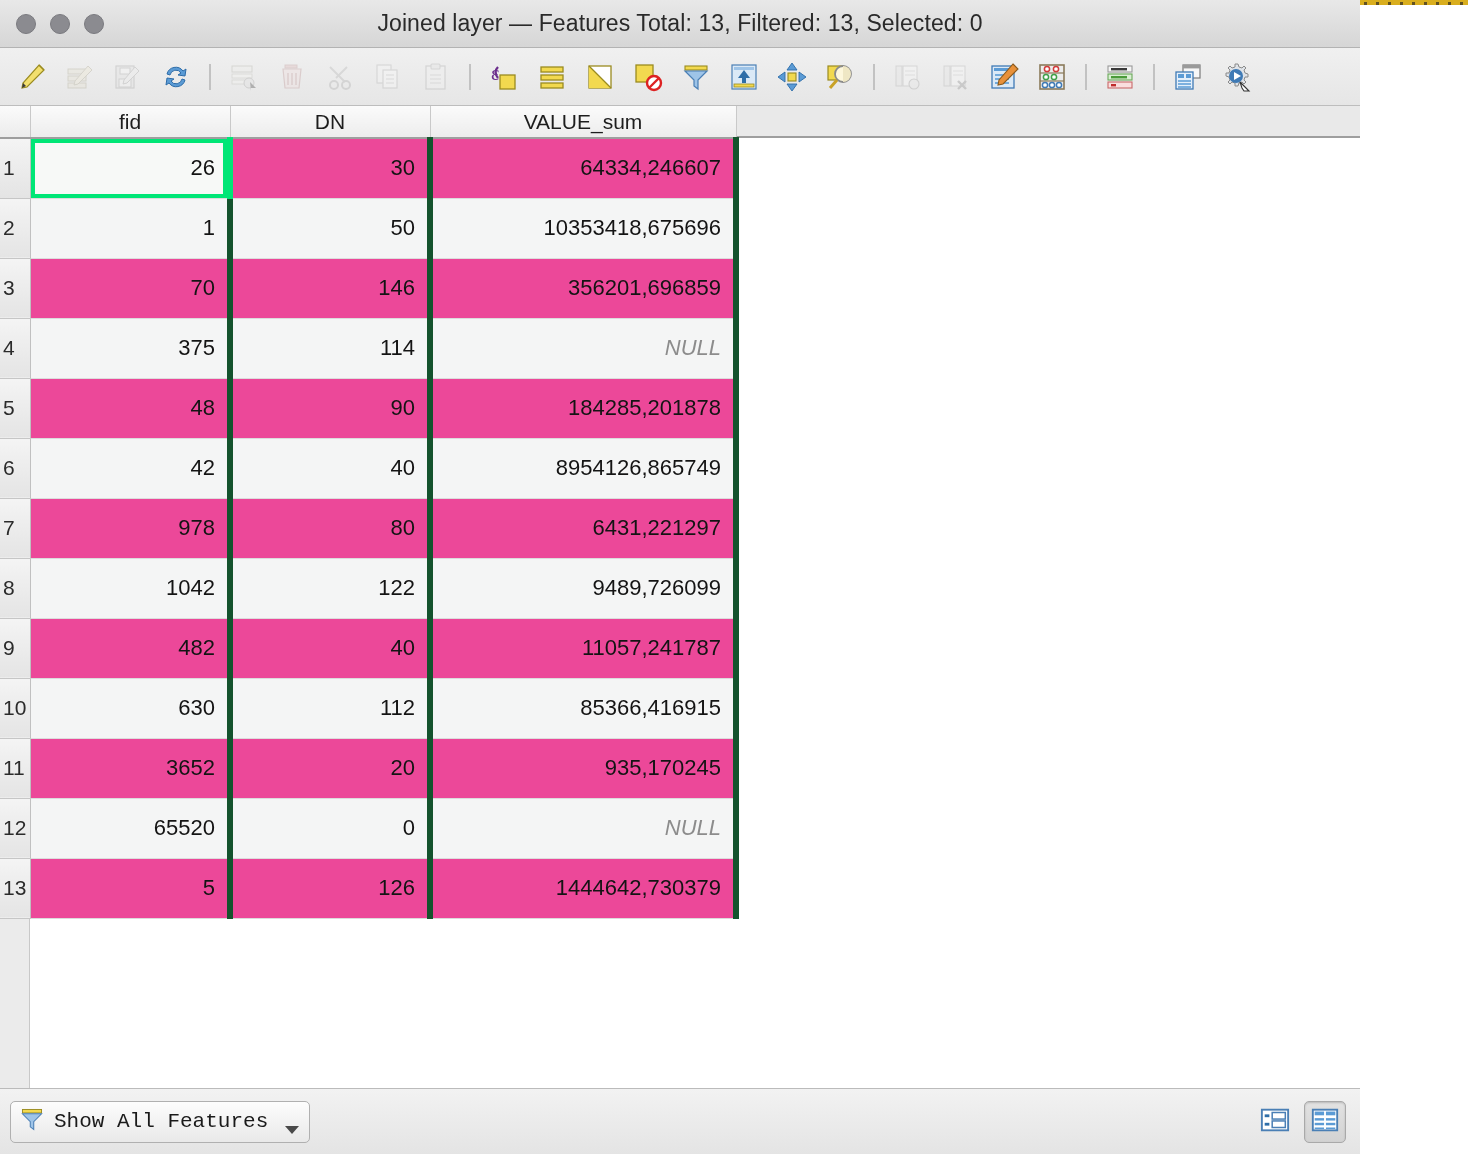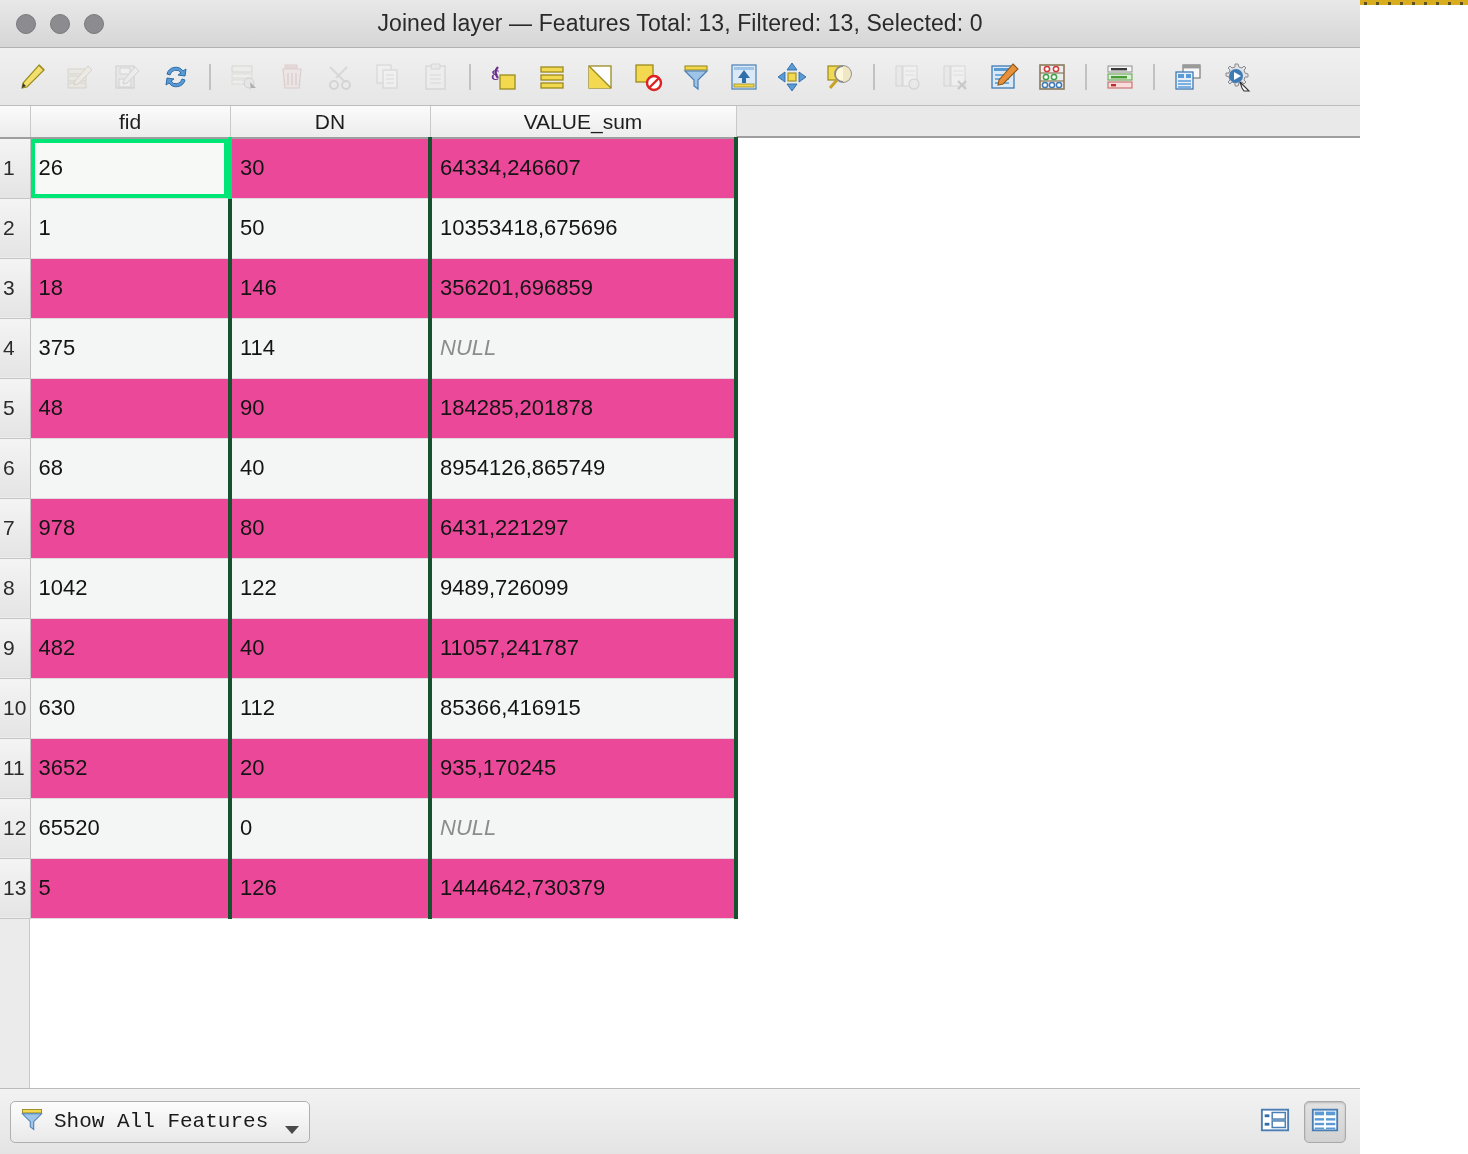--- a/index.html
+++ b/index.html
@@ -141,22 +141,22 @@
     padding: 0;
     margin-top: 6px;
   }
   thead th.gutter-head {
     background: linear-gradient(to bottom, #fbfbfb 0%, #ececec 100%);
   }
 
   tbody td {
     height: 60px;
     padding: 0 12px 0 8px;
-    text-align: left;
-    border-right: 4px solid #14532d;
+    text-align: right;
+    border-right: 6px solid #14532d;
     border-bottom: 1px solid #dcdcdc;
     white-space: nowrap;
     overflow: hidden;
   }
   tbody tr.odd td  { background: #ec4899; }
   tbody tr.even td { background: #f4f5f5; }
 
   td.rownum {
     background: linear-gradient(to bottom, #f4f4f4 0%, #e4e4e4 100%) !important;
     border-right: 1px solid #c0c0c0;
@@ -501,39 +501,39 @@
             <td>64334,246607</td>
           </tr>
           <tr class="even">
             <td class="rownum">2</td>
             <td>1</td>
             <td>50</td>
             <td>10353418,675696</td>
           </tr>
           <tr class="odd">
             <td class="rownum">3</td>
-            <td>18</td>
+            <td>70</td>
             <td>146</td>
             <td>356201,696859</td>
           </tr>
           <tr class="even">
             <td class="rownum">4</td>
             <td>375</td>
             <td>114</td>
             <td class="nullcell">NULL</td>
           </tr>
           <tr class="odd">
             <td class="rownum">5</td>
             <td>48</td>
             <td>90</td>
             <td>184285,201878</td>
           </tr>
           <tr class="even">
             <td class="rownum">6</td>
-            <td>68</td>
+            <td>42</td>
             <td>40</td>
             <td>8954126,865749</td>
           </tr>
           <tr class="odd">
             <td class="rownum">7</td>
             <td>978</td>
             <td>80</td>
             <td>6431,221297</td>
           </tr>
           <tr class="even">

